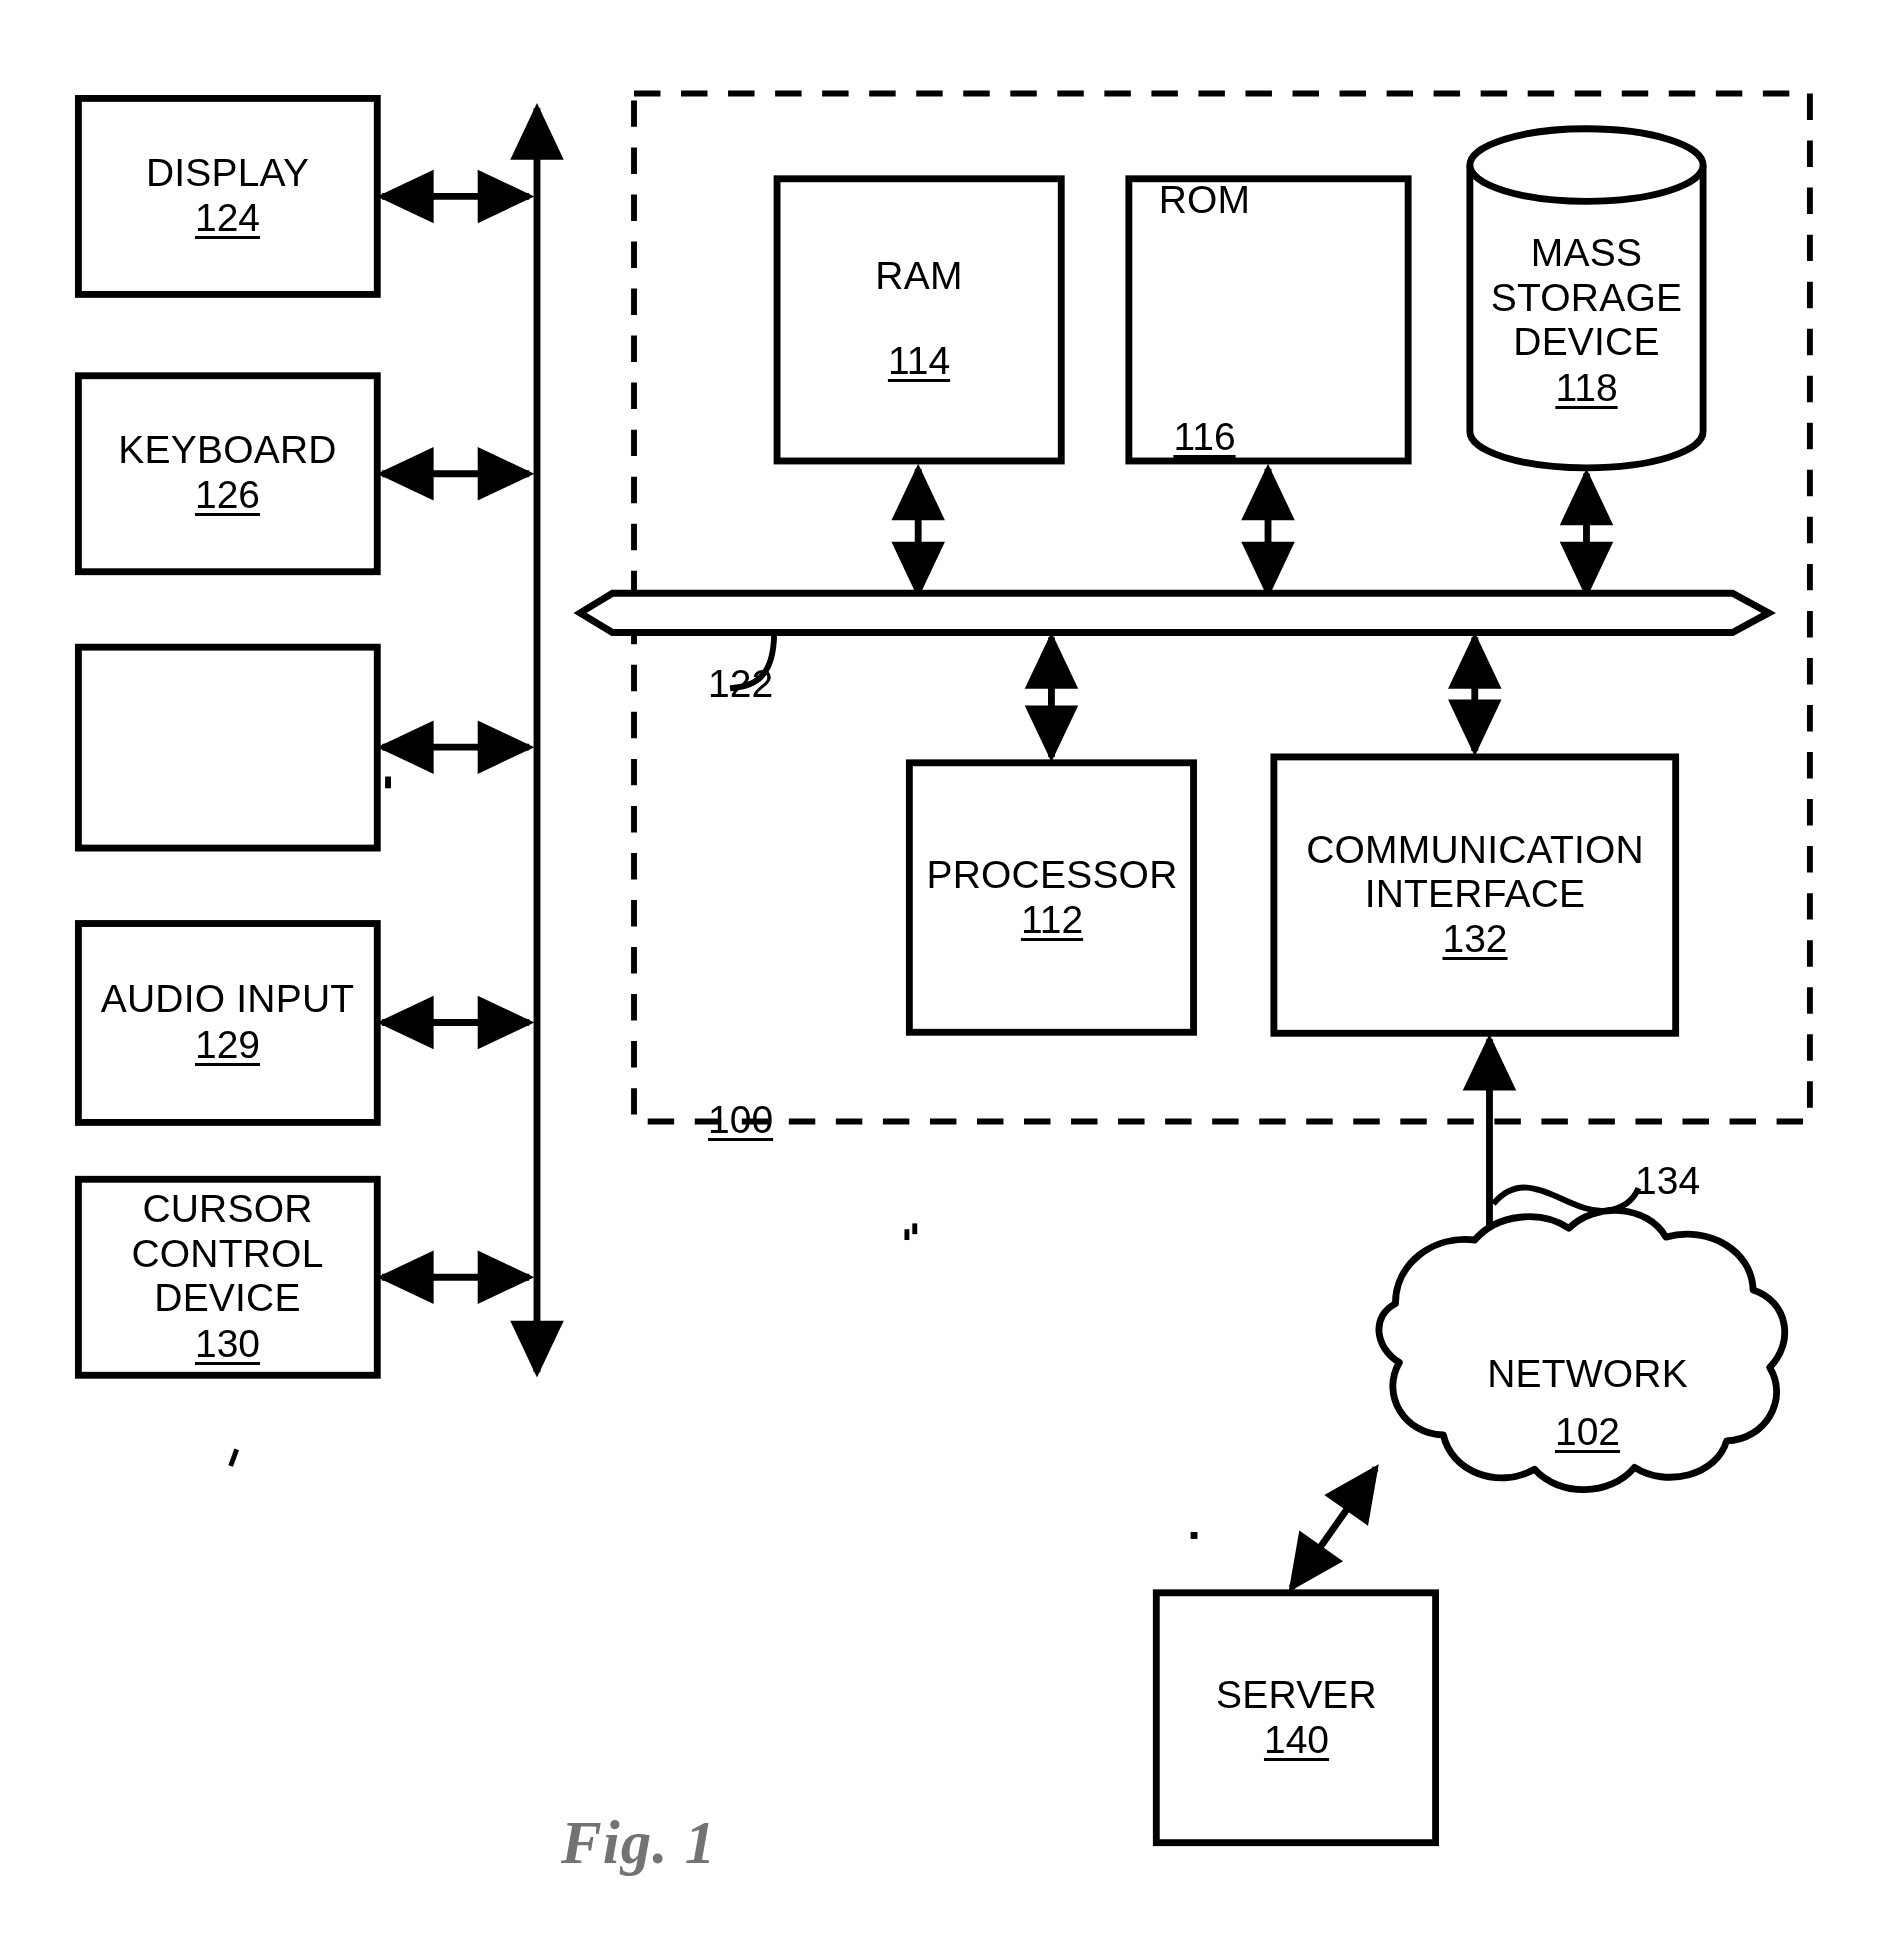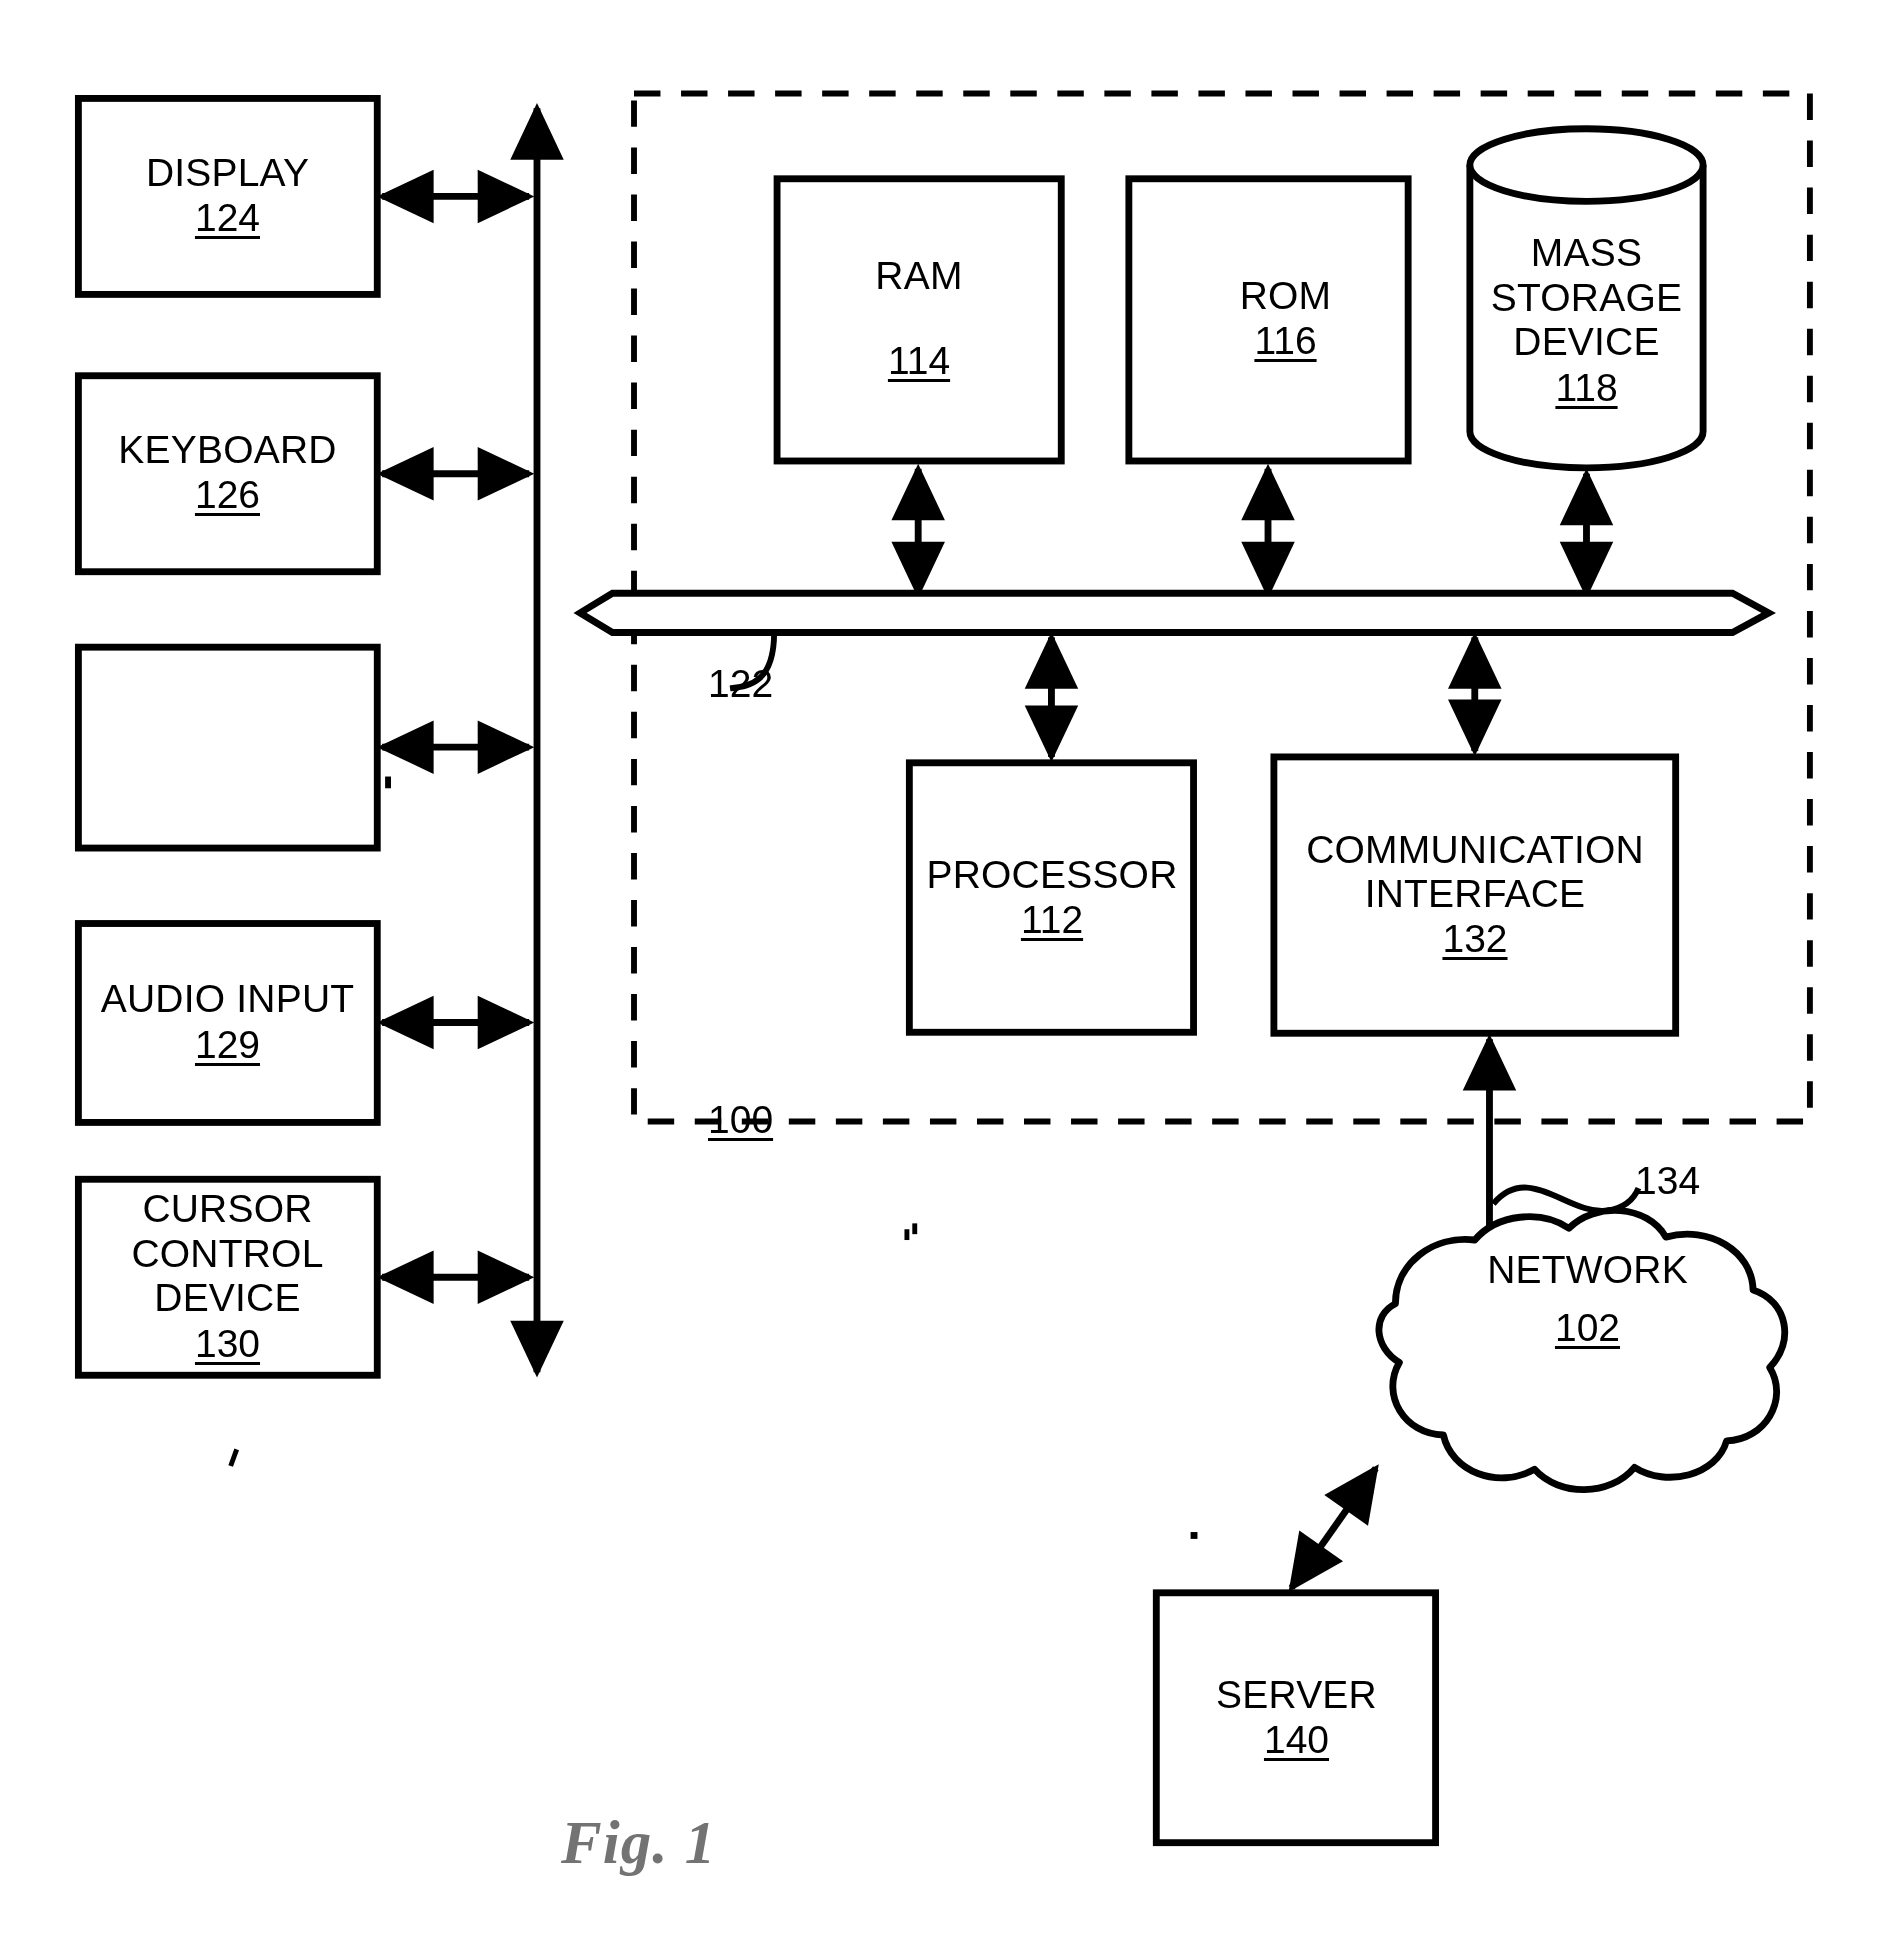--- a/index.html
+++ b/index.html
@@ -175,21 +175,21 @@
     <span class="lbl-line">CONTROL</span>
     <span class="lbl-line">DEVICE</span>
     <span class="lbl-num">130</span>
   </div>
 
   <div class="box-label" style="left:777px; top:178px; width:284px; height:282px;gap:40px;">
     <span class="lbl-line">RAM</span>
     <span class="lbl-num">114</span>
   </div>
 
-  <div class="box-label" style="left:1146px; top:178px; width:279px; height:282px;">
+  <div class="box-label" style="left:1065px; top:178px; width:279px; height:282px;justify-content:space-between;">
     <span class="lbl-line">ROM</span>
     <span class="lbl-num">116</span>
   </div>
 
   <div class="box-label" style="left:1465px; top:201px; width:243px; height:240px;">
     <span class="lbl-line">MASS</span>
     <span class="lbl-line">STORAGE</span>
     <span class="lbl-line">DEVICE</span>
     <span class="lbl-num">118</span>
   </div>
@@ -198,21 +198,21 @@
     <span class="lbl-line">PROCESSOR</span>
     <span class="lbl-num">112</span>
   </div>
 
   <div class="box-label" style="left:1274px; top:757px; width:402px; height:276px;">
     <span class="lbl-line">COMMUNICATION</span>
     <span class="lbl-line">INTERFACE</span>
     <span class="lbl-num">132</span>
   </div>
 
-  <div class="box-label" style="left:1426px; top:1226px; width:323px; height:147px;gap:12px;">
+  <div class="box-label" style="left:1426px; top:1330px; width:323px; height:147px;gap:12px;">
     <span class="lbl-line">NETWORK</span>
     <span class="lbl-num">102</span>
   </div>
 
   <div class="box-label" style="left:1157px; top:1593px; width:279px; height:250px;">
     <span class="lbl-line">SERVER</span>
     <span class="lbl-num">140</span>
   </div>
 
   <div class="ref-num" style="left:708px; top:662px;">122</div>

